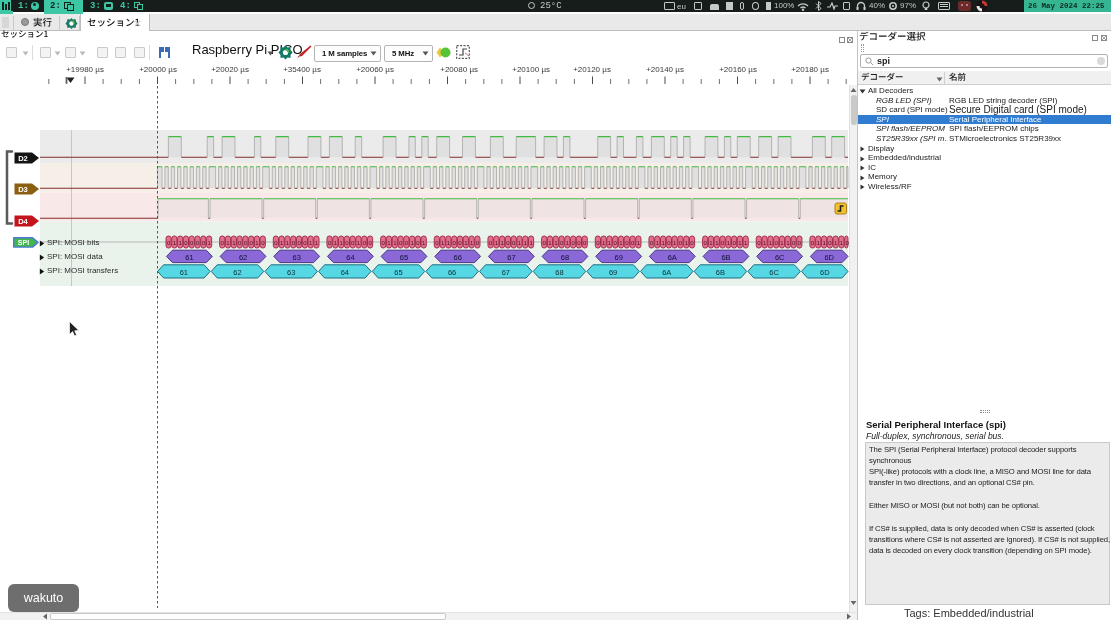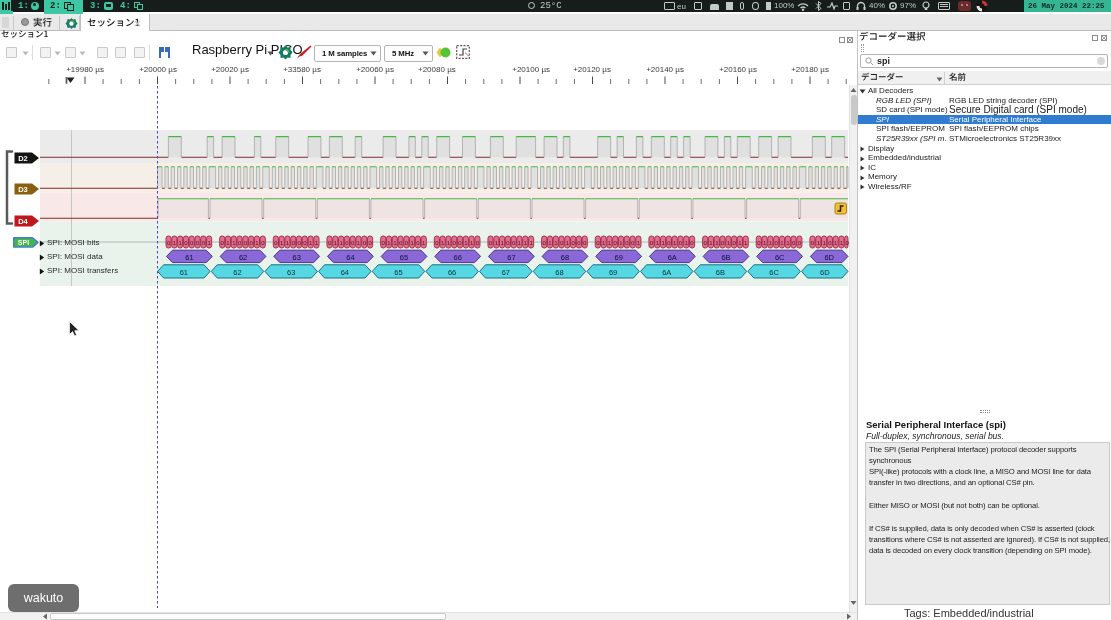--- a/index.html
+++ b/index.html
@@ -587,23 +587,23 @@
 <path d="M753.86 264.8 L794.36 264.8 L800.36 271.4 L794.36 278 L753.86 278 L747.86 271.4 Z" fill="#55d7e4" stroke="#1f6f80" stroke-width="1.0"></path>
 <text x="774.1" y="274.6" font-size="7.5" text-anchor="middle" fill="#0e2f36" font-family="Liberation Sans">6C</text>
 <path d="M807.52 264.8 L842.00 264.8 L848.00 271.4 L842.00 278 L807.52 278 L801.52 271.4 Z" fill="#55d7e4" stroke="#1f6f80" stroke-width="1.0"></path>
 <text x="824.8" y="274.6" font-size="7.5" text-anchor="middle" fill="#0e2f36" font-family="Liberation Sans">6D</text>
 <path d="M157.5 86 V608" stroke="#4646bb" stroke-width="1" stroke-dasharray="2.5 2.5"></path>
 <path d="M69.5 321.5 L69.5 334.5 L72.6 331.6 L74.6 336 L76.6 335.1 L74.7 330.8 L78.8 330.4 Z" fill="#222" stroke="#fff" stroke-width="0.7"></path>
 </svg>
 <div class="a" style="left:55px;top:65px;width:60px;text-align:center;font-size:8px;color:#3a3a3a">+19980 µs</div>
 <div class="a" style="left:128px;top:65px;width:60px;text-align:center;font-size:8px;color:#3a3a3a">+20000 µs</div>
 <div class="a" style="left:200px;top:65px;width:60px;text-align:center;font-size:8px;color:#3a3a3a">+20020 µs</div>
-<div class="a" style="left:272px;top:65px;width:60px;text-align:center;font-size:8px;color:#3a3a3a">+33580 µs</div>
+<div class="a" style="left:272px;top:65px;width:60px;text-align:center;font-size:8px;color:#3a3a3a">+35400 µs</div>
 <div class="a" style="left:345px;top:65px;width:60px;text-align:center;font-size:8px;color:#3a3a3a">+20060 µs</div>
-<div class="a" style="left:418px;top:65px;width:60px;text-align:left;font-size:8px;color:#3a3a3a">+20080 µs</div>
+<div class="a" style="left:418px;top:65px;width:60px;text-align:right;font-size:8px;color:#3a3a3a">+20080 µs</div>
 <div class="a" style="left:490px;top:65px;width:60px;text-align:right;font-size:8px;color:#3a3a3a">+20100 µs</div>
 <div class="a" style="left:562px;top:65px;width:60px;text-align:center;font-size:8px;color:#3a3a3a">+20120 µs</div>
 <div class="a" style="left:635px;top:65px;width:60px;text-align:center;font-size:8px;color:#3a3a3a">+20140 µs</div>
 <div class="a" style="left:708px;top:65px;width:60px;text-align:center;font-size:8px;color:#3a3a3a">+20160 µs</div>
 <div class="a" style="left:780px;top:65px;width:60px;text-align:center;font-size:8px;color:#3a3a3a">+20180 µs</div>
 <svg class="a" style="left:4px;top:150px" width="10" height="75">
     <path d="M8 1.5 L3 1.5 L3 73.5 L8 73.5" stroke="#5a5a5a" stroke-width="2.5" fill="none" stroke-linecap="round"></path>
   </svg>
 <svg class="a" style="left:14px;top:151.5px" width="26" height="12">
     <path d="M0.5 0.5 L18 0.5 L25 6 L18 11.5 L0.5 11.5 Z" fill="#141414"></path>
@@ -682,21 +682,21 @@
     <path d="M0.5 0.5 L6.5 0.5 L3.5 4.5 Z" fill="#333"></path>
   </svg>
 <div class="a" style="left:868px;top:86.0px;font-size:8px;line-height:9.6px;color:#1a1a1a">All Decoders</div>
 <div class="a" style="left:876px;top:95.6px;font-size:8px;line-height:9.6px;font-style:italic;color:#1a1a1a;width:72px;white-space:nowrap;overflow:hidden">RGB LED (SPI)</div>
 <div class="a" style="left:949px;top:95.6px;font-size:8px;line-height:9.6px;color:#1a1a1a;width:162px;white-space:nowrap;overflow:hidden">RGB LED string decoder (SPI)</div>
 <div class="a" style="left:876px;top:105.2px;font-size:8px;line-height:9.6px;color:#1a1a1a;width:72px;white-space:nowrap;overflow:hidden">SD card (SPI mode)</div>
 <div class="a" style="left:949px;top:105.2px;font-size:10px;line-height:9.6px;color:#1a1a1a;width:162px;white-space:nowrap;overflow:hidden">Secure Digital card (SPI mode)</div>
 <div class="a" style="left:858px;top:114.8px;width:253px;height:9.6px;background:#2f7cd0"></div>
 <div class="a" style="left:876px;top:114.8px;font-size:8px;line-height:9.6px;font-style:italic;color:#fff;width:72px;white-space:nowrap;overflow:hidden">SPI</div>
 <div class="a" style="left:949px;top:114.8px;font-size:8px;line-height:9.6px;color:#fff;width:144px;white-space:nowrap;overflow:hidden">Serial Peripheral Interface</div>
-<div class="a" style="left:876px;top:124.4px;font-size:8px;line-height:9.6px;color:#1a1a1a;width:72px;white-space:nowrap;overflow:hidden">SPI flash/EEPROM</div>
+<div class="a" style="left:876px;top:124.4px;font-size:8px;line-height:9.6px;font-style:italic;color:#1a1a1a;width:72px;white-space:nowrap;overflow:hidden">SPI flash/EEPROM</div>
 <div class="a" style="left:949px;top:124.4px;font-size:8px;line-height:9.6px;color:#1a1a1a;width:162px;white-space:nowrap;overflow:hidden">SPI flash/EEPROM chips</div>
 <div class="a" style="left:876px;top:134.0px;font-size:8px;line-height:9.6px;font-style:italic;color:#1a1a1a;width:72px;white-space:nowrap;overflow:hidden">ST25R39xx (SPI m…</div>
 <div class="a" style="left:949px;top:134.0px;font-size:8px;line-height:9.6px;color:#1a1a1a;width:162px;white-space:nowrap;overflow:hidden">STMicroelectronics ST25R39xx</div>
 <svg class="a" style="left:860px;top:145.9px" width="5" height="6">
     <path d="M0.5 0.5 L4.5 3 L0.5 5.5 Z" fill="#333"></path>
   </svg>
 <div class="a" style="left:868px;top:143.6px;font-size:8px;line-height:9.6px;color:#1a1a1a">Display</div>
 <svg class="a" style="left:860px;top:155.5px" width="5" height="6">
     <path d="M0.5 0.5 L4.5 3 L0.5 5.5 Z" fill="#333"></path>
   </svg>

